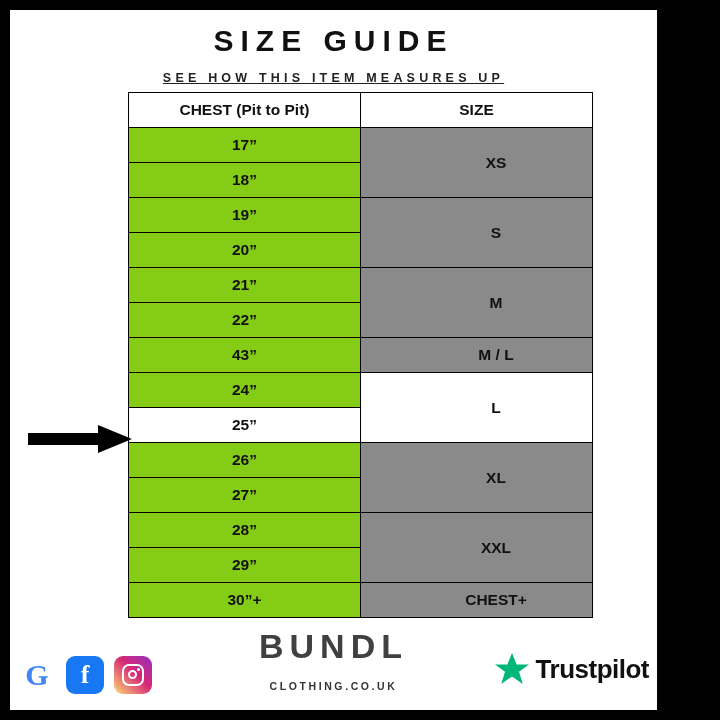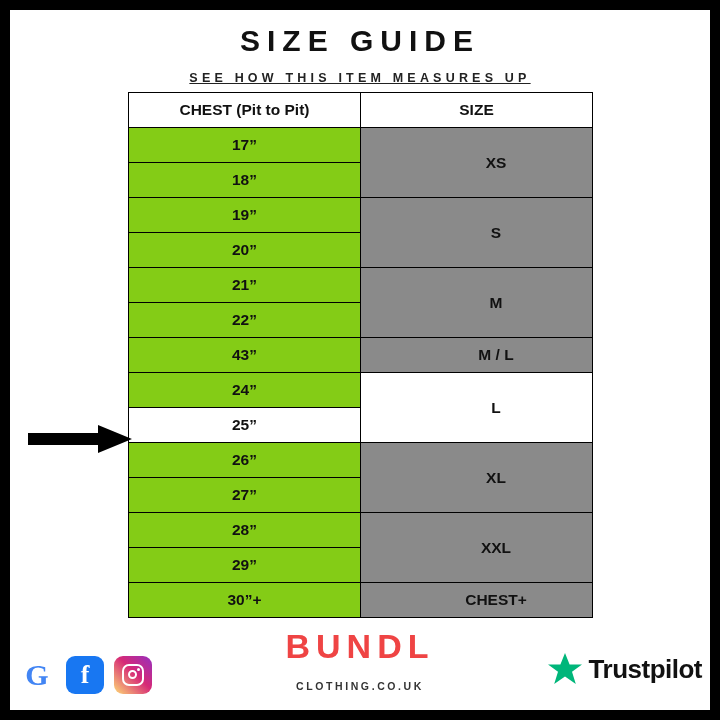--- a/index.html
+++ b/index.html
@@ -4,21 +4,21 @@
 <style>
   * { box-sizing: border-box; margin: 0; padding: 0; }
   html, body {
     width: 720px; height: 720px;
     background: #000;
     font-family: "Liberation Sans", sans-serif;
   }
   .frame {
     position: absolute;
     left: 10px; top: 10px;
-    width: 700px; height: 700px;
+    width: 647px; height: 700px;
     background: #ffffff;
     overflow: hidden;
   }
   .title {
     text-align: center;
     font-size: 30px;
     font-weight: bold;
     letter-spacing: 7px;
     color: #111;
     margin-top: 14px;
@@ -136,21 +136,21 @@
   .brand {
     position: absolute;
     left: 0; right: 0;
     bottom: 8px;
     text-align: center;
   }
   .brand-name {
     font-size: 34px;
     font-weight: bold;
     letter-spacing: 6px;
-    color: #ef4444;
+    color: #404040;
     font-family: "Liberation Sans", sans-serif;
   }
   .brand-sub {
     font-size: 10.5px;
     font-weight: bold;
     letter-spacing: 2.6px;
     color: #333;
     margin-top: 14px;
     text-align: center;
   }

